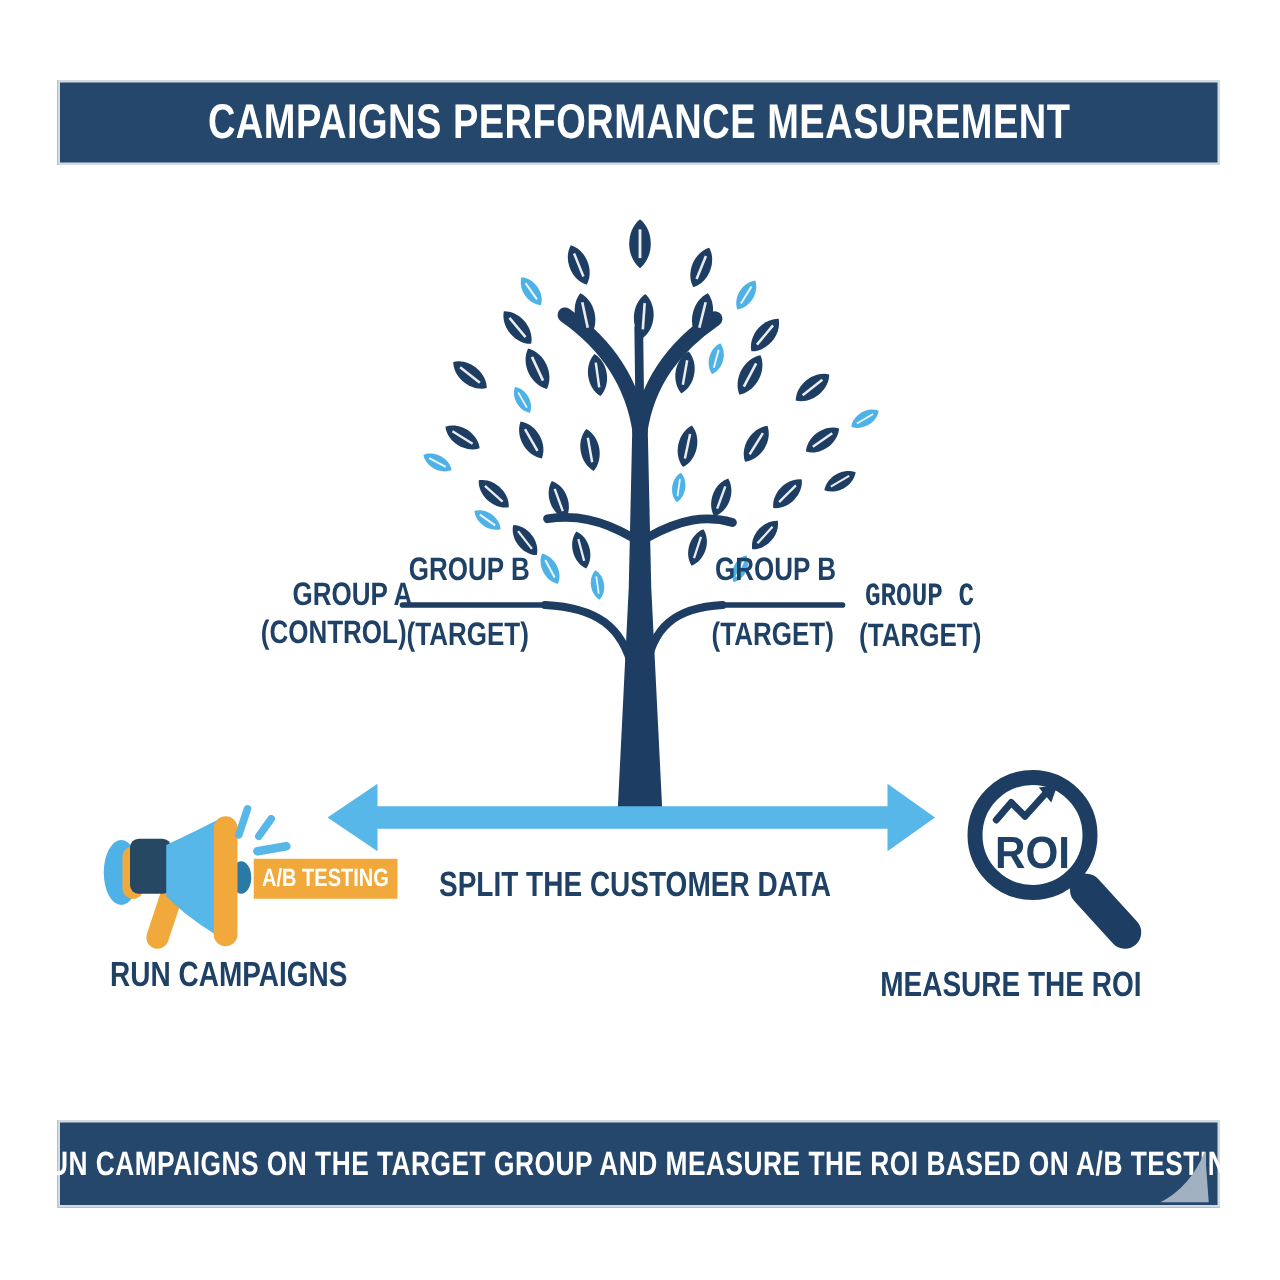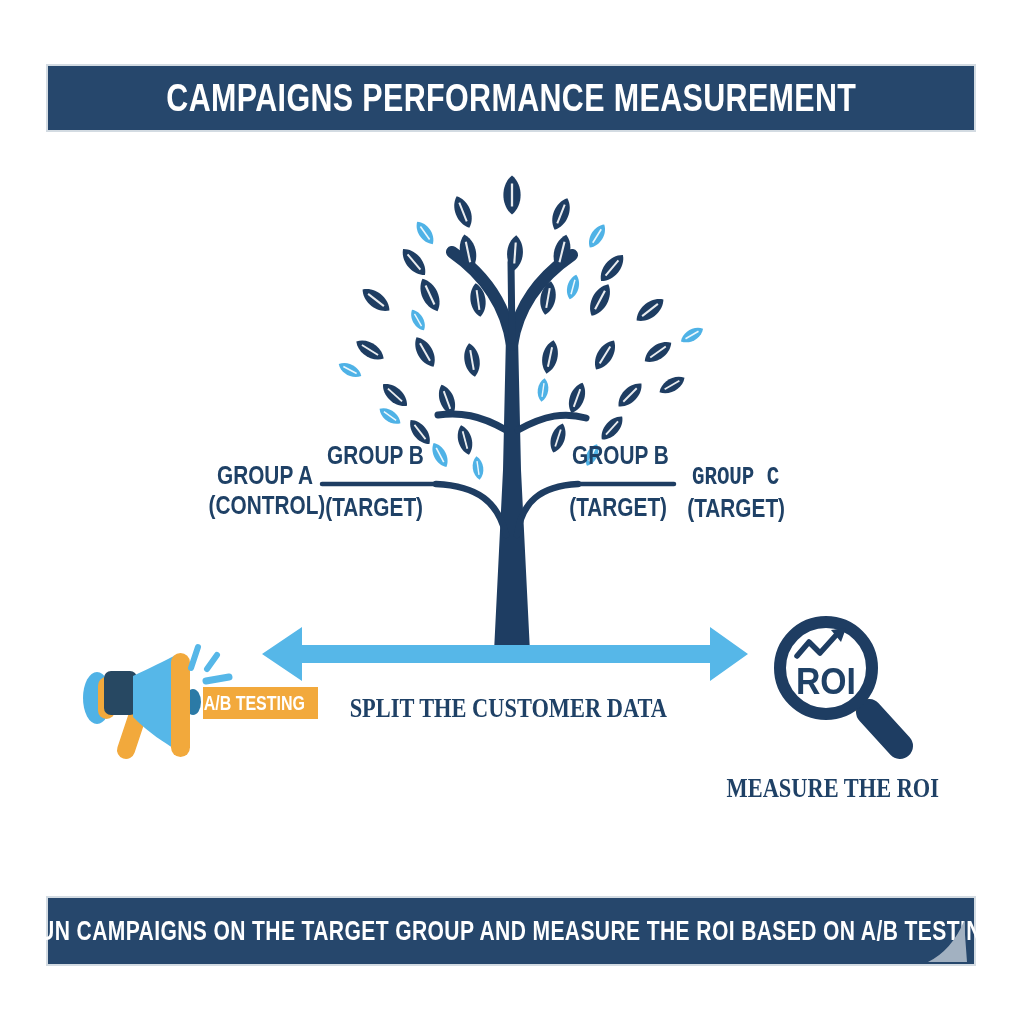--- a/index.html
+++ b/index.html
@@ -51,23 +51,23 @@
     position:absolute;color:var(--text-navy);font-weight:700;
     display:flex;align-items:center;justify-content:center;white-space:nowrap;
   }
   .cnd{display:inline-block;transform:scaleX(0.8);transform-origin:50% 50%;white-space:nowrap;}
   .cnd-left{display:inline-block;transform:scaleX(0.8);transform-origin:0 50%;white-space:nowrap;}
   .group-line{font-size:26px;width:180px;height:26px;}
 
   .badge{
     position:absolute;left:203px;top:687px;width:115px;height:32px;
     background:var(--accent-orange);color:#fff;font-weight:700;font-size:20px;
-    display:flex;align-items:center;justify-content:flex-end;
-  }
-  .step-text{font-size:28px;font-family:Liberation Serif, serif;}
+    display:flex;align-items:center;justify-content:center;
+  }
+  .step-text{font-size:28px;}
 </style>
 </head>
 <body>
 
 <div class="canvas">
 
   <div class="banner banner-top">
     <span class="banner-text">CAMPAIGNS PERFORMANCE MEASUREMENT</span>
   </div>
 
@@ -164,21 +164,21 @@
       <line class="handle-navy" x1="869" y1="712" x2="900" y2="746"></line>
       <circle class="ring" cx="826" cy="668" r="46"></circle>
       <g>
         <polyline class="zig" points="797,656 809,642 820,653 838,633"></polyline>
         <polygon class="zig-head" points="846,628 831,630 841,642"></polygon>
       </g>
       <text class="roi-text" x="826" y="694" text-anchor="middle" textLength="60" lengthAdjust="spacingAndGlyphs">ROI</text>
     </g>
   </svg>
 
-  <div class="label group-line" style="left:175px;top:462px;">
+  <div class="label group-line" style="left:192px;top:462px;">
     <span class="cnd">GROUP A</span>
     </div>
   <div class="label group-line" style="left:177px;top:492px;text-align:right;">
     <span class="cnd">(CONTROL)</span>
     </div>
 
   <div class="label group-line" style="left:285px;top:442px;">
     <span class="cnd">GROUP B</span>
     </div>
   <div class="label group-line" style="left:284px;top:494px;">
@@ -196,26 +196,29 @@
     <span class="cnd">GROUP C</span>
     </div>
   <div class="label group-line" style="left:646px;top:495px;">
     <span class="cnd">(TARGET)</span>
     </div>
 
   <div class="badge">
     <span class="cnd">A/B TESTING</span>
   </div>
 
+  <div class="label step-text" style="left:88px;top:766px;width:220px;height:28px;justify-content:flex-start;">
+    <span class="cnd-left">RUN CAMPAIGNS</span>
+  </div>
 
   <div class="label step-text" style="left:358px;top:694px;width:300px;height:28px;">
     <span class="cnd">SPLIT THE CUSTOMER DATA</span>
     </div>
 
-  <div class="label step-text" style="left:683px;top:774px;width:300px;height:28px;">
+  <div class="label step-text" style="left:659px;top:774px;width:300px;height:28px;">
     <span class="cnd">MEASURE THE ROI</span>
     </div>
 
   <div class="banner banner-bottom">
     <span class="banner-text">RUN CAMPAIGNS ON THE TARGET GROUP AND MEASURE THE ROI BASED ON A/B TESTING</span>
     <svg width="50" height="45" style="position:absolute;right:2px;bottom:2px;">
       <path d="M6,45 Q30,33 42,4 L45,45 Z" fill="var(--corner-gray)"></path>
     </svg>
   </div>
 

